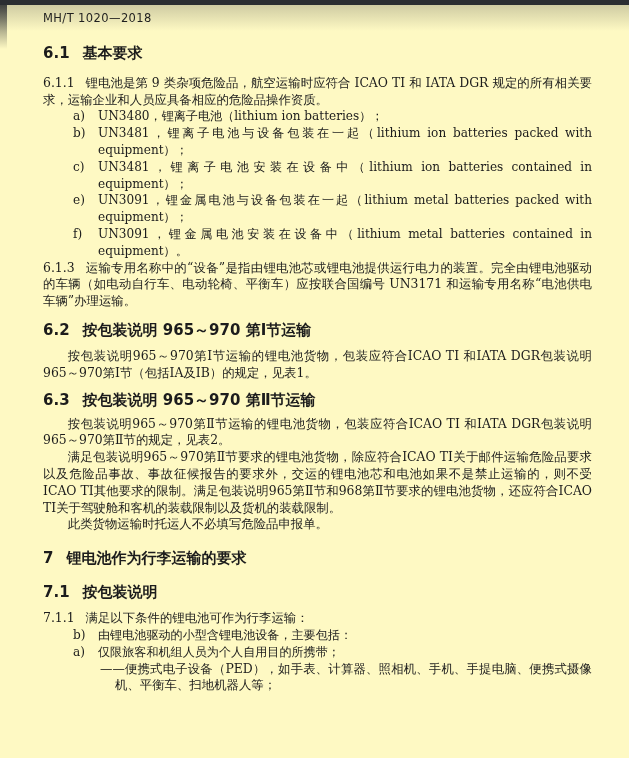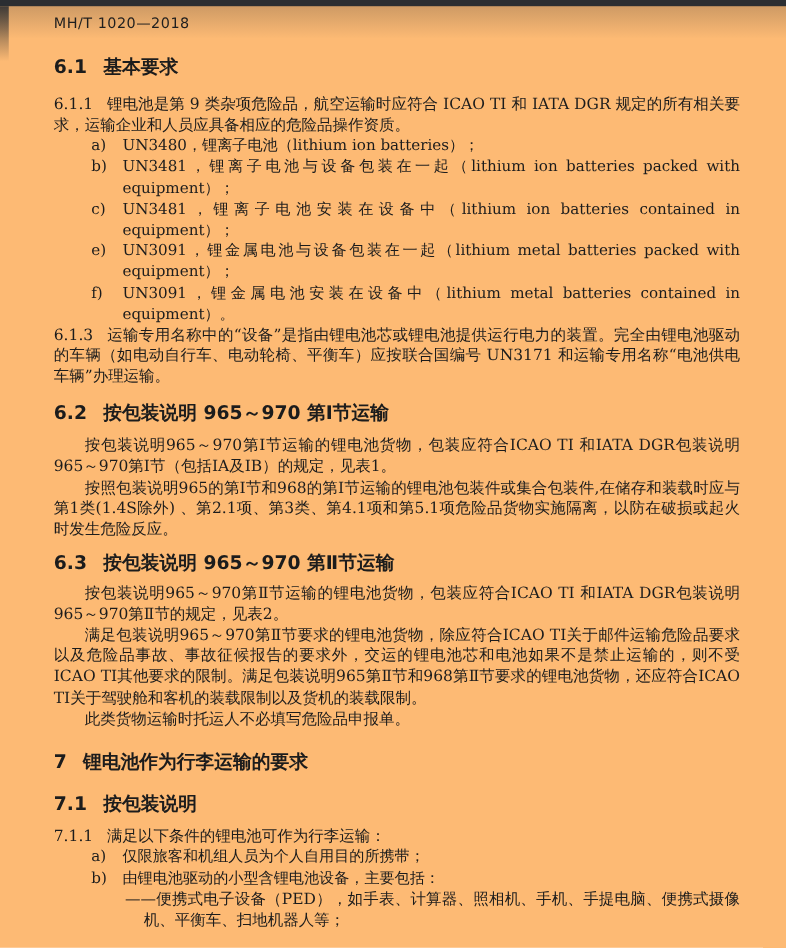--- a/index.html
+++ b/index.html
@@ -1,19 +1,19 @@
 <!DOCTYPE html>
 <html><head>
 <meta charset="utf-8">
 <style>
   html,body{margin:0;padding:0;}
   .page{
     position:relative;
     width:629px;height:758px;
-    background:#fdba74;
+    background:#fef9c3;
     overflow:hidden;
     font-family:"DejaVu Serif", serif;
     color:#1c1c1c;
   }
   .top-bar{
     position:absolute;top:0;left:0;width:629px;height:5px;
     background:#2b2e32;
   }
   .top-fade{
     position:absolute;top:5px;left:0;width:629px;height:26px;
@@ -93,33 +93,32 @@
     <div class="uli"><span class="marker">b)</span><span>UN3481，锂离子电池与设备包装在一起（lithium ion batteries packed with equipment）；</span></div>
     <div class="uli"><span class="marker">c)</span><span>UN3481，锂离子电池安装在设备中（lithium ion batteries contained in equipment）；</span></div>
     <div class="uli"><span class="marker">e)</span><span>UN3091，锂金属电池与设备包装在一起（lithium metal batteries packed with equipment）；</span></div>
     <div class="uli"><span class="marker">f)</span><span>UN3091，锂金属电池安装在设备中（lithium metal batteries contained in equipment）。</span></div>
 
     <p class="clause"><span class="cnum">6.1.3</span><span>运输专用名称中的“设备”是指由锂电池芯或锂电池提供运行电力的装置。完全由锂电池驱动的车辆（如电动自行车、电动轮椅、平衡车）应按联合国编号 UN3171 和运输专用名称“电池供电车辆”办理运输。</span></p>
 
     <div class="h2"><span class="hnum">6.2</span><span>按包装说明 965～970 第Ⅰ节运输</span></div>
 
     <p class="pind">按包装说明965～970第Ⅰ节运输的锂电池货物，包装应符合ICAO TI 和IATA DGR包装说明965～970第Ⅰ节（包括IA及IB）的规定，见表1。</p>
-    <p class="pind">按照包装说明965的第Ⅰ节和968的第Ⅰ节运输的锂电池包装件或集合包装件,在储存和装载时应与第1类(1.4S除外) 、第2.1项、第3类、第4.1项和第5.1项危险品货物实施隔离，以防在破损或起火时发生危险反应。</p>
 
     <div class="h2 tight"><span class="hnum">6.3</span><span>按包装说明 965～970 第Ⅱ节运输</span></div>
 
     <p class="pind">按包装说明965～970第Ⅱ节运输的锂电池货物，包装应符合ICAO TI 和IATA DGR包装说明965～970第Ⅱ节的规定，见表2。</p>
     <p class="pind">满足包装说明965～970第Ⅱ节要求的锂电池货物，除应符合ICAO TI关于邮件运输危险品要求以及危险品事故、事故征候报告的要求外，交运的锂电池芯和电池如果不是禁止运输的，则不受ICAO TI其他要求的限制。满足包装说明965第Ⅱ节和968第Ⅱ节要求的锂电池货物，还应符合ICAO TI关于驾驶舱和客机的装载限制以及货机的装载限制。</p>
     <p class="pind">此类货物运输时托运人不必填写危险品申报单。</p>
 
     <div class="h2 chapter"><span class="hnum">7</span><span>锂电池作为行李运输的要求</span></div>
 
     <div class="h2 sub"><span class="hnum">7.1</span><span>按包装说明</span></div>
 
     <p class="clause"><span class="cnum">7.1.1</span><span>满足以下条件的锂电池可作为行李运输：</span></p>
 
+    <div class="uli"><span class="marker">b)</span><span>由锂电池驱动的小型含锂电池设备，主要包括：</span></div>
     <div class="uli"><span class="marker">a)</span><span>仅限旅客和机组人员为个人自用目的所携带；</span></div>
-    <div class="uli"><span class="marker">b)</span><span>由锂电池驱动的小型含锂电池设备，主要包括：</span></div>
 
     <div class="dash">——便携式电子设备（PED），如手表、计算器、照相机、手机、手提电脑、便携式摄像机、平衡车、扫地机器人等；</div>
 
   </div>
 </div>
 
 </body></html>

